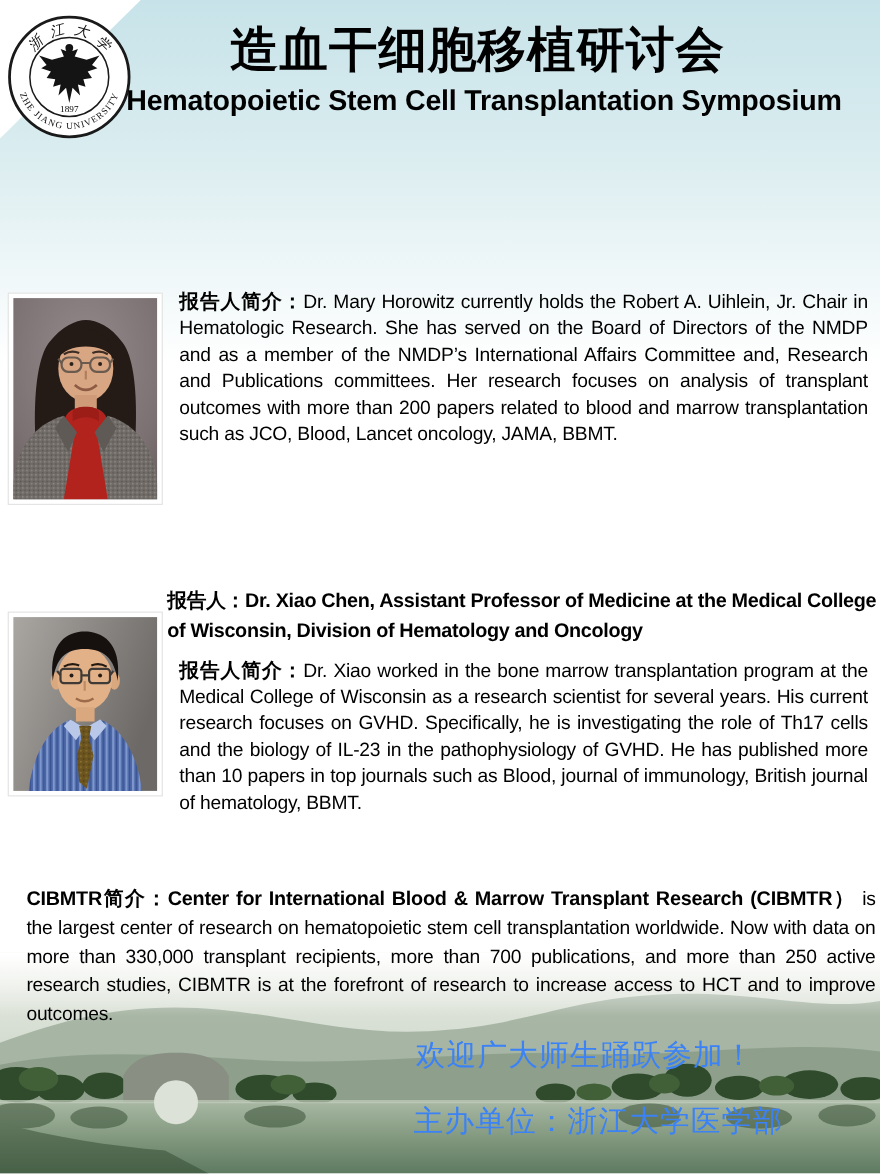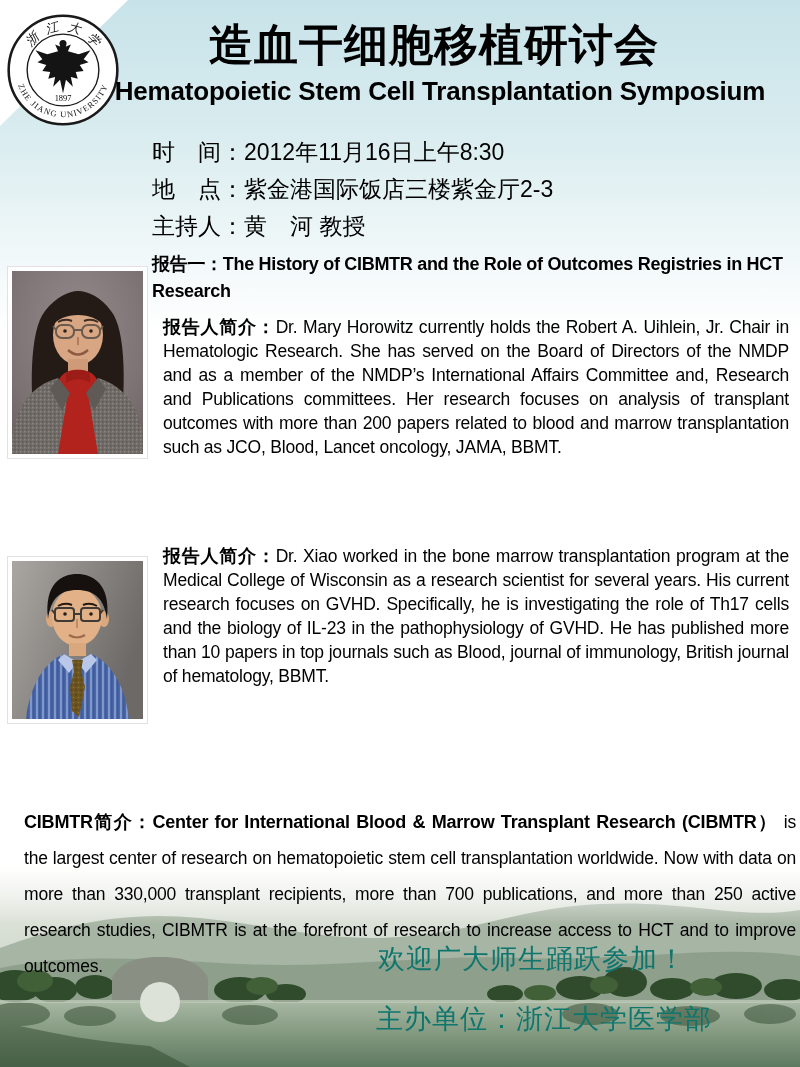--- a/index.html
+++ b/index.html
@@ -18,24 +18,24 @@
   .talk{position:absolute;width:648px;left:152px;}
   .talk1{top:251px;}
   .talk2{top:533px;}
   p.heading{margin:0;font-size:18px;font-weight:bold;line-height:26.5px;letter-spacing:-0.3px;}
   p.bio{margin:11px;font-size:17.5px;font-weight:normal;line-height:24px;text-align:justify;letter-spacing:-0.2px;}
   p.bio b,.about b{font-size:18px;}
   .photo{position:absolute;background:#fff;padding:4px;box-shadow:0 0 0 1px #e2e2e2;}
   .photo1{left:8px;top:267px;width:131px;height:183px;}
   .photo2{left:8px;top:557px;width:131px;height:158px;}
   .photo svg{display:block;width:100%;height:100%;}
-  .about{position:absolute;left:24px;top:786px;width:772px;font-size:17.5px;line-height:36px;
+  .about{position:absolute;left:24px;top:786px;width:772px;font-size:17.5px;line-height:26px;
         text-align:justify;letter-spacing:-0.2px;z-index:3;}
   .lake{position:absolute;left:0;top:866px;width:800px;height:201px;z-index:1;}
-  .red-line{position:absolute;z-index:4;color:#0f766e;font-size:27px;letter-spacing:1px;}
+  .red-line{position:absolute;z-index:4;color:#3b82f6;font-size:27px;letter-spacing:1px;}
   .welcome{left:378px;top:941px;}
   .organizer{left:376px;top:1001px;text-align:center;}
   .seal-text{font-family:"Liberation Serif","DejaVu Serif",serif;}
 </style>
 </head>
 <body>
 
 <div class="page">
 
   <div class="header-bg"></div>
@@ -63,25 +63,20 @@
         </g>
       <g transform="rotate(45)">
           <text y="-40" text-anchor="middle">学</text>
         </g>
     </g>
   </svg>
 
   <div class="title-zh">造血干细胞移植研讨会</div>
   <div class="title-en">Hematopoietic Stem Cell Transplantation Symposium</div>
 
-  <div class="details">
-    <div><span>时　间：</span><span>2012年11月16日上午8:30</span></div>
-    <div><span>地　点：</span><span>紫金港国际饭店三楼紫金厅2-3</span></div>
-    <div><span>主持人：</span><span>黄　河 教授</span></div>
-  </div>
 
   <div class="photo photo1">
     <svg viewBox="0 0 131 183" preserveAspectRatio="none">
       <defs>
         <radialGradient id="p1b" cx="0.5" cy="0.3" r="0.95">
           <stop offset="0" stop-color="#958a8b"></stop>
             <stop offset="0.6" stop-color="#7b7072"></stop>
             <stop offset="1" stop-color="#605658"></stop>
         </radialGradient>
         <pattern id="p1tweed" width="4" height="4" patternUnits="userSpaceOnUse">
@@ -108,21 +103,20 @@
       <path d="M46,183 L46,116 C46,103 55,99 66,99 C77,99 86,103 86,116 L86,183 Z" fill="#b3231d"></path>
       <path d="M54,104 C54,97 78,97 78,104 L78,112 C70,107 62,107 54,112 Z" fill="#9c1d18"></path>
       <path d="M0,183 L0,170 C2,138 18,115 46,107 L56,122 L46,183 Z" fill="url(#p1tweed)"></path>
       <path d="M131,183 L131,170 C129,138 113,115 86,107 L76,122 L86,183 Z" fill="url(#p1tweed)"></path>
       <path d="M46,107 L58,122 L50,140 L38,118 Z" fill="#5f5a56"></path>
       <path d="M86,107 L74,122 L82,140 L94,118 Z" fill="#5f5a56"></path>
     </svg>
   </div>
 
   <div class="talk talk1">
-    <p class="heading"><span>报告一：</span><span>The History of CIBMTR and the Role of Outcomes Registries in HCT Research</span></p>
     <p class="bio"><b>报告人简介：</b><span>Dr. Mary Horowitz currently holds the Robert A. Uihlein, Jr. Chair in Hematologic Research. She has served on the Board of Directors of the NMDP and as a member of the NMDP’s International Affairs Committee and, Research and Publications committees. Her research focuses on analysis of transplant outcomes with more than 200 papers related to blood and marrow transplantation such as JCO, Blood, Lancet oncology, JAMA, BBMT.</span></p>
   </div>
 
   <div class="photo photo2">
     <svg viewBox="0 0 131 158" preserveAspectRatio="none">
       <defs>
         <linearGradient id="p2b" x1="0" y1="0" x2="1" y2="0.45">
           <stop offset="0" stop-color="#aaa6a2"></stop>
             <stop offset="1" stop-color="#6d6966"></stop>
         </linearGradient>
@@ -155,20 +149,21 @@
       <path d="M57,82 L57,95 L74,95 L74,82 Z" fill="#d9a87e"></path>
       <path d="M14,158 C18,122 34,100 52,93 L65,101 L79,93 C97,100 113,122 117,158 Z" fill="url(#p2s)"></path>
       <path d="M52,93 L65,101 L57,112 L46,99 Z" fill="#b9c8e8"></path>
       <path d="M79,93 L65,101 L74,112 L85,99 Z" fill="#b9c8e8"></path>
       <path d="M60,99 L71,99 L69,110 L62,110 Z" fill="url(#p2t)"></path>
       <path d="M62,110 L69,110 L73,126 L67,156 L60,150 L58,126 Z" fill="url(#p2t)"></path>
     </svg>
   </div>
 
   <div class="talk talk2">
+    <p class="heading"><span>报告人：</span><span>Dr. Xiao Chen, Assistant Professor of Medicine at the Medical College of Wisconsin, Division of Hematology and Oncology</span></p>
     <p class="bio"><b>报告人简介：</b><span>Dr. Xiao worked in the bone marrow transplantation program at the Medical College of Wisconsin as a research scientist for several years. His current research focuses on GVHD. Specifically, he is investigating the role of Th17 cells and the biology of IL-23 in the pathophysiology of GVHD. He has published more than 10 papers in top journals such as Blood, journal of immunology, British journal of hematology, BBMT.</span></p>
   </div>
 
   <p class="about"><b>CIBMTR简介：</b><b>Center for International Blood &amp; Marrow Transplant Research (CIBMTR）</b><span> is the largest center of research on hematopoietic stem cell transplantation worldwide. Now with data on more than 330,000 transplant recipients, more than 700 publications, and more than 250 active research studies, CIBMTR is at the forefront of research to increase access to HCT and to improve outcomes.</span></p>
 
   <svg class="lake" viewBox="0 0 800 201" preserveAspectRatio="none">
     <defs>
       <linearGradient id="sky" x1="0" y1="0" x2="0" y2="1">
         <stop offset="0" stop-color="#e9ece4"></stop>
           <stop offset="1" stop-color="#c6d1c4"></stop>

